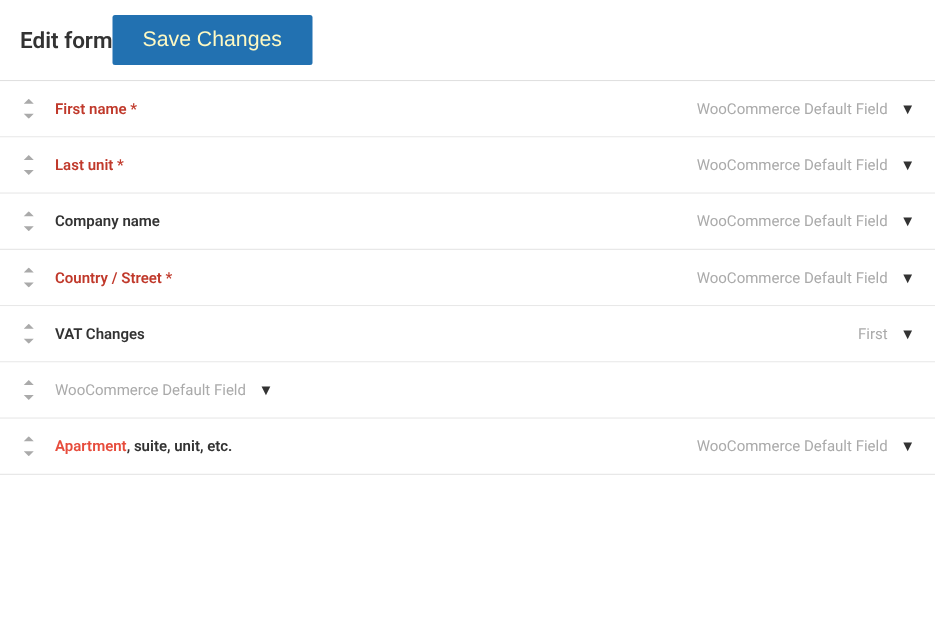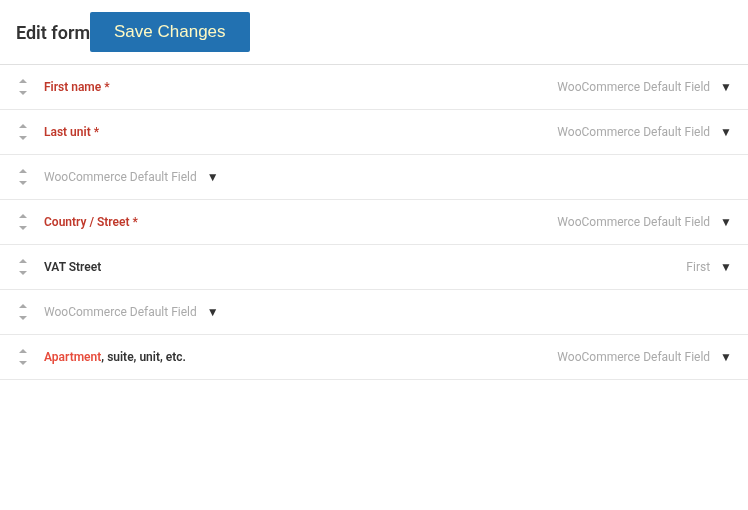--- a/index.html
+++ b/index.html
@@ -134,20 +134,21 @@
       <span class="field-type">WooCommerce Default Field</span>
       <span class="dropdown-arrow">▼</span>
     </div>
     <div class="form-row">
       <span class="sort-icon">
         <svg viewBox="0 0 14 16" fill="none" xmlns="http://www.w3.org/2000/svg">
     <path d="M3 4l4-4 4 4H3z" fill="#aaa"></path>
     <path d="M3 12l4 4 4-4H3z" fill="#aaa"></path>
   </svg>
       </span>
+      <div class="field-label"><span class="field-name-optional">Company name</span></div>
       <span class="field-type">WooCommerce Default Field</span>
       <span class="dropdown-arrow">▼</span>
     </div>
     <div class="form-row">
       <span class="sort-icon">
         <svg viewBox="0 0 14 16" fill="none" xmlns="http://www.w3.org/2000/svg">
     <path d="M3 4l4-4 4 4H3z" fill="#aaa"></path>
     <path d="M3 12l4 4 4-4H3z" fill="#aaa"></path>
   </svg>
       </span>
@@ -155,21 +156,21 @@
       <span class="field-type">WooCommerce Default Field</span>
       <span class="dropdown-arrow">▼</span>
     </div>
     <div class="form-row">
       <span class="sort-icon">
         <svg viewBox="0 0 14 16" fill="none" xmlns="http://www.w3.org/2000/svg">
     <path d="M3 4l4-4 4 4H3z" fill="#aaa"></path>
     <path d="M3 12l4 4 4-4H3z" fill="#aaa"></path>
   </svg>
       </span>
-      <div class="field-label"><span class="field-name-optional">VAT Street</span></div>
+      <div class="field-label"><span class="field-name-optional">VAT Changes</span></div>
       <span class="field-type">First</span>
       <span class="dropdown-arrow">▼</span>
     </div>
     <div class="form-row">
       <span class="sort-icon">
         <svg viewBox="0 0 14 16" fill="none" xmlns="http://www.w3.org/2000/svg">
     <path d="M3 4l4-4 4 4H3z" fill="#aaa"></path>
     <path d="M3 12l4 4 4-4H3z" fill="#aaa"></path>
   </svg>
       </span>

